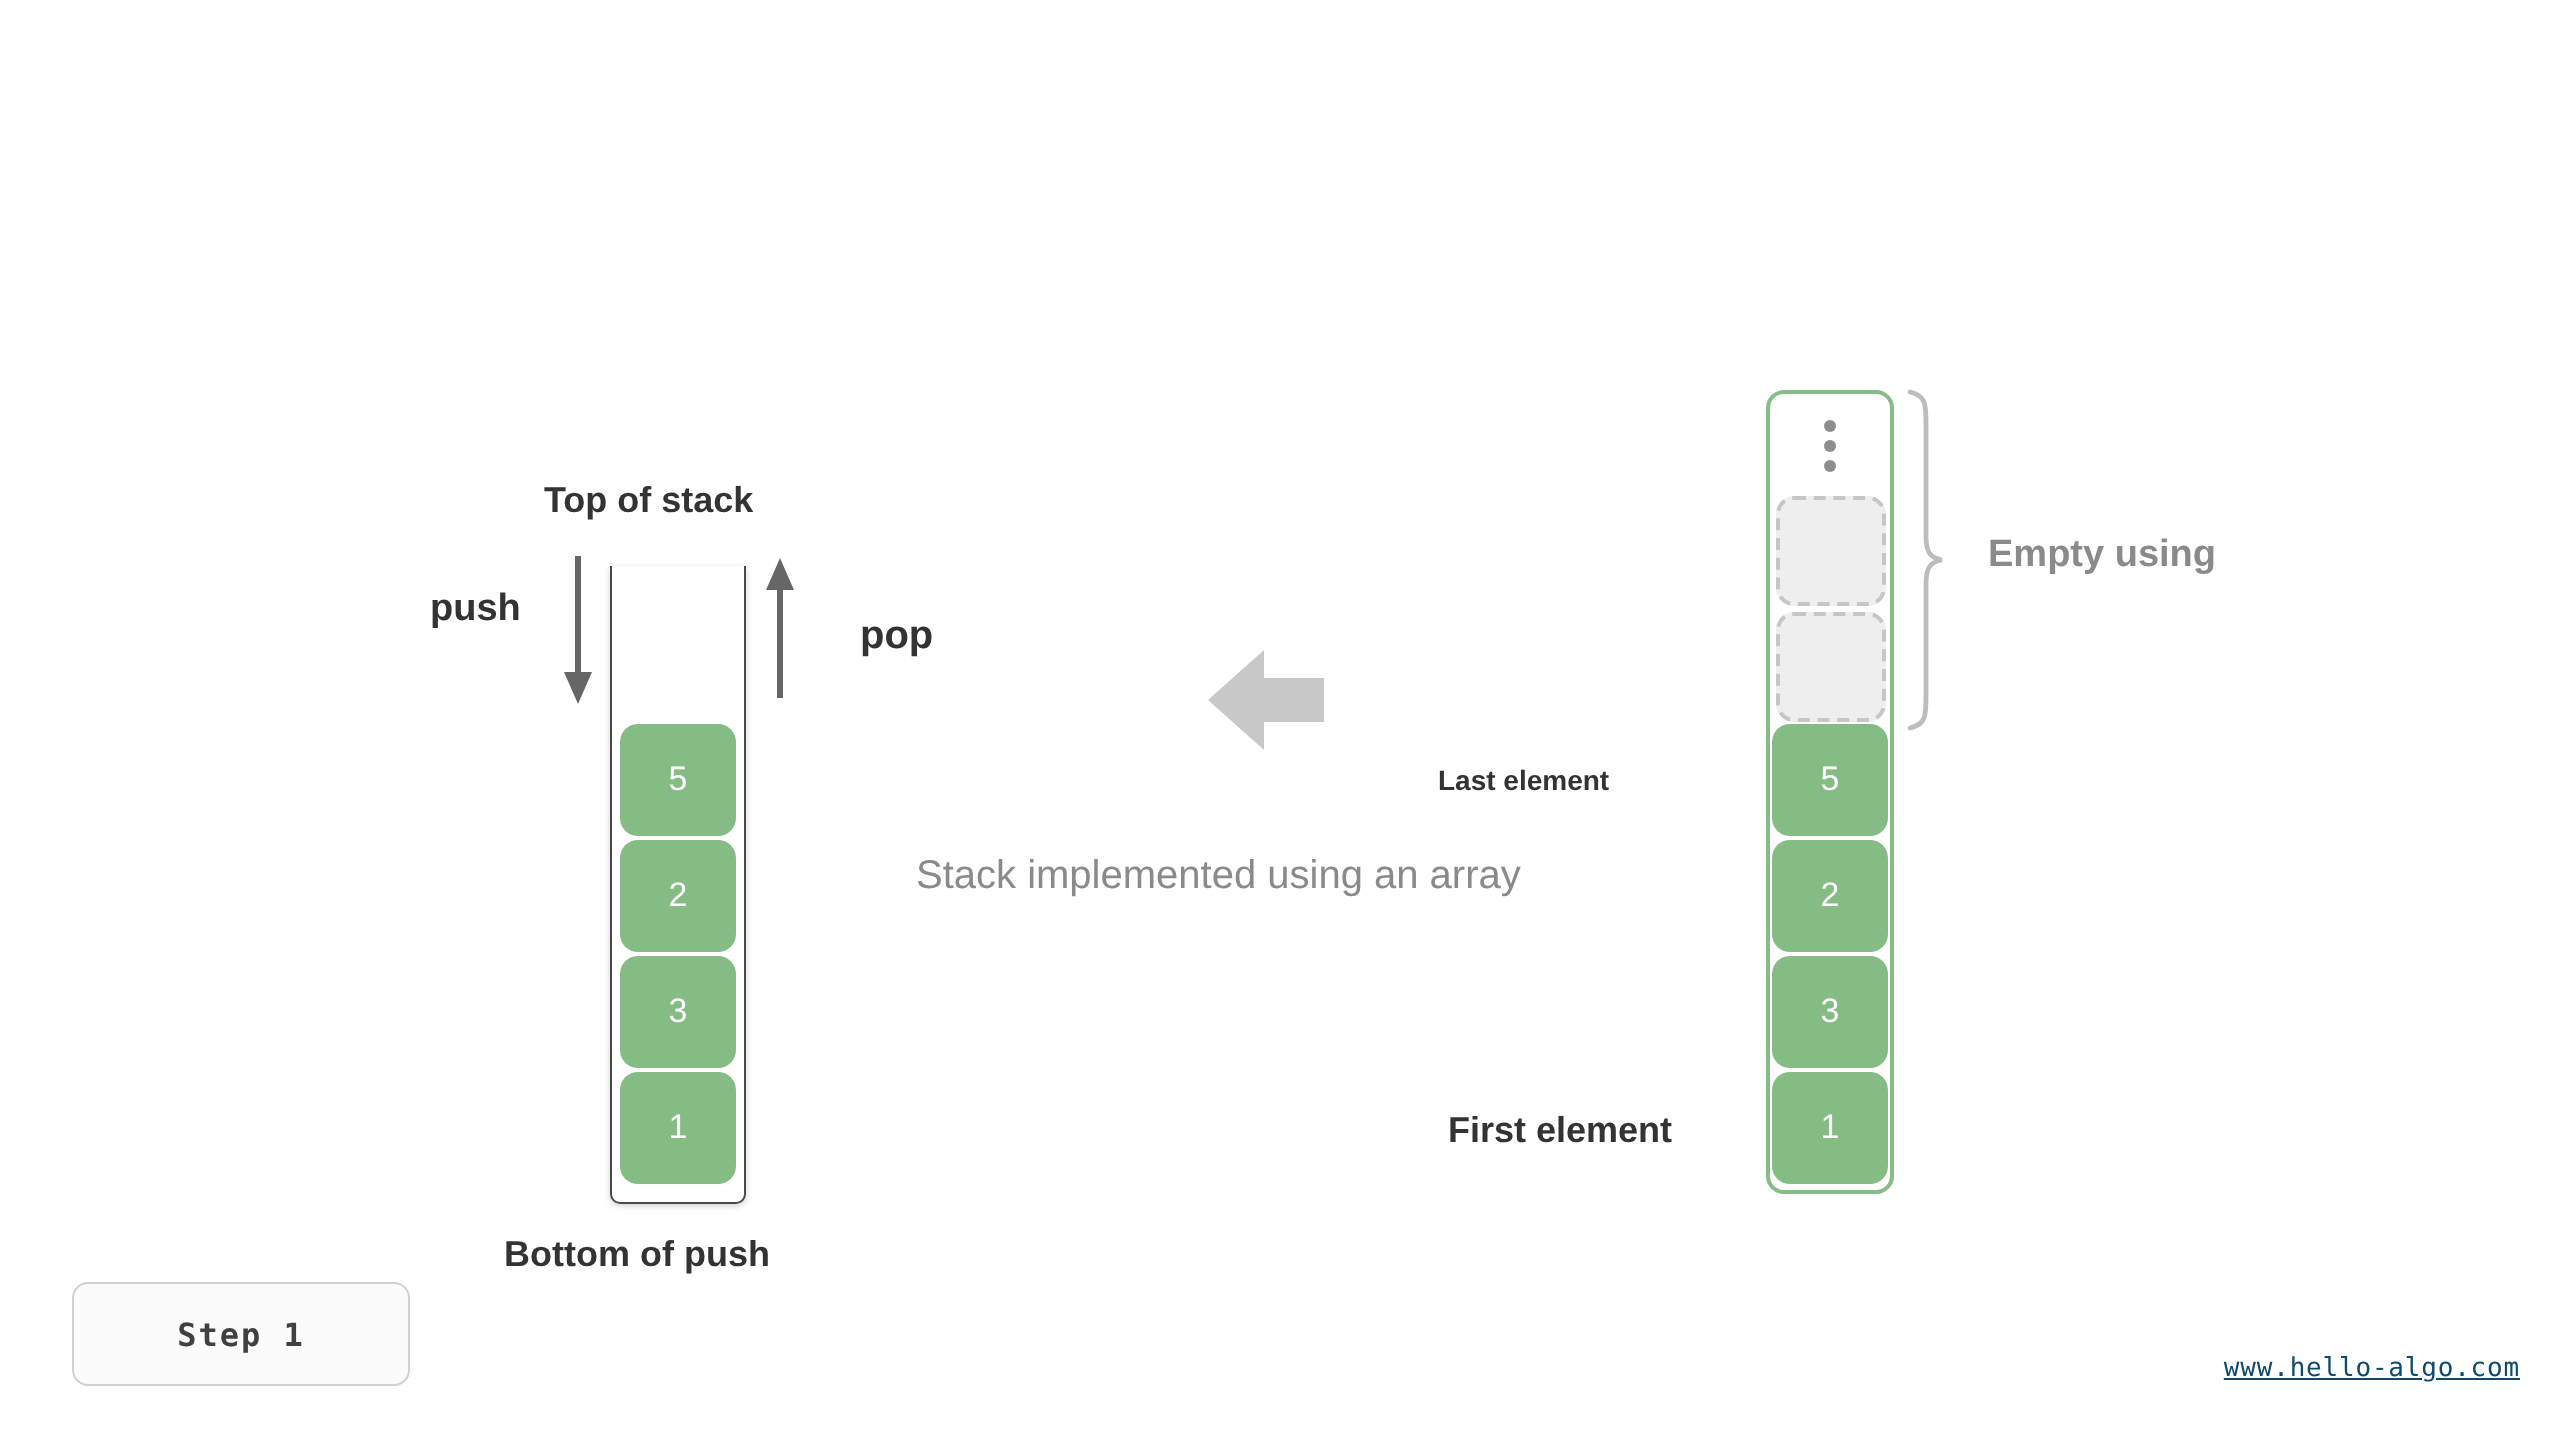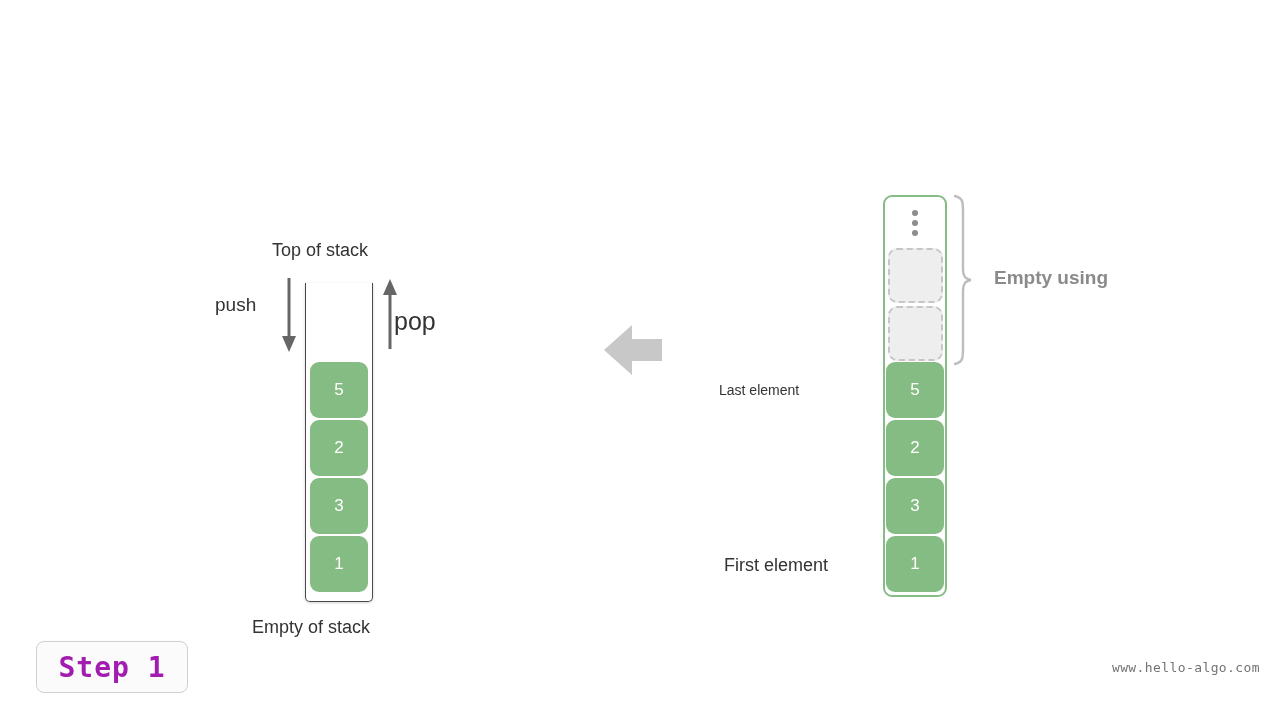--- a/index.html
+++ b/index.html
@@ -18,21 +18,21 @@
     position: absolute;
     left: 0;
     top: 0;
     width: 1280px;
     height: 720px;
   }
 
   
   .label-dark {
     position: absolute;
-    font-weight: normal;
+    font-weight: bold;
     color: #333333;
     white-space: nowrap;
   }
   .label-gray-bold {
     position: absolute;
     font-weight: bold;
     color: #8a8a8a;
     white-space: nowrap;
   }
   .caption {
@@ -152,84 +152,86 @@
     position: absolute;
     left: 951px;
     top: 194px;
   }
 
   
   #step-badge {
     position: absolute;
     left: 36px;
     top: 641px;
-    width: 152px;
+    width: 169px;
     height: 52px;
     border: 1px solid #d0d0d0;
     border-radius: 8px;
     background: #fbfbfb;
     display: flex;
     align-items: center;
     justify-content: center;
     font-family: "DejaVu Sans Mono", monospace;
-    font-size: 28px;
+    font-size: 16px;
     font-weight: bold;
-    color: #a21caf;
+    color: #404040;
     letter-spacing: 1px;
     box-sizing: border-box;
   }
 
   
   #watermark {
     position: absolute;
     right: 20px;
-    top: 660px;
+    top: 677px;
     font-family: "DejaVu Sans Mono", monospace;
     font-size: 13px;
-    color: #737373;
+    color: #0c4a6e;
     letter-spacing: 0.4px;
     white-space: nowrap;
+    text-decoration: underline;
   }
 </style>
 </head>
 <body>
 
 <div class="canvas">
 
   <div class="label-dark" style="left:272px; top:240px; font-size:18px;">Top of stack</div>
 
   <div class="label-dark" style="left:215px; top:294px; font-size:19px;">push</div>
 
-  <div class="label-dark" style="left:394px; top:307px; font-size:25px;">pop</div>
+  <div class="label-dark" style="left:430px; top:307px; font-size:20px;">pop</div>
 
   <svg class="vert-arrow" style="left:278px; top:276px;" width="22" height="78" viewBox="0 0 22 78">
     <line x1="11" y1="2" x2="11" y2="63" stroke="#666666" stroke-width="3"></line>
     <polygon points="11,76 4,60 18,60" fill="#666666"></polygon>
   </svg>
 
   <svg class="vert-arrow" style="left:379px; top:279px;" width="22" height="72" viewBox="0 0 22 72">
     <line x1="11" y1="70" x2="11" y2="10" stroke="#666666" stroke-width="3"></line>
     <polygon points="11,0 4,16 18,16" fill="#666666"></polygon>
   </svg>
 
   <div id="stack-container"></div>
 
   <div id="stack-elements">
     <div class="cell">5</div>
     <div class="cell">2</div>
     <div class="cell">3</div>
     <div class="cell">1</div>
   </div>
 
-  <div class="label-dark" style="left:252px; top:617px; font-size:18px;">Empty of stack</div>
+  <div class="label-dark" style="left:252px; top:617px; font-size:18px;">Bottom of push</div>
 
   <svg id="flow-arrow" width="64" height="56" viewBox="0 0 64 56">
     <polygon points="2,28 30,3 30,17 60,17 60,39 30,39 30,53" fill="#c8c8c8"></polygon>
   </svg>
 
+  <div class="caption" style="left:458px; top:427px; font-size:20px;">Stack implemented using an array</div>
 
   <div id="array-container"></div>
 
   <div id="array-slots">
     <div class="dots-slot">
       <div class="dot"></div>
       <div class="dot"></div>
       <div class="dot"></div>
     </div>
     <div class="empty-cell"></div>

